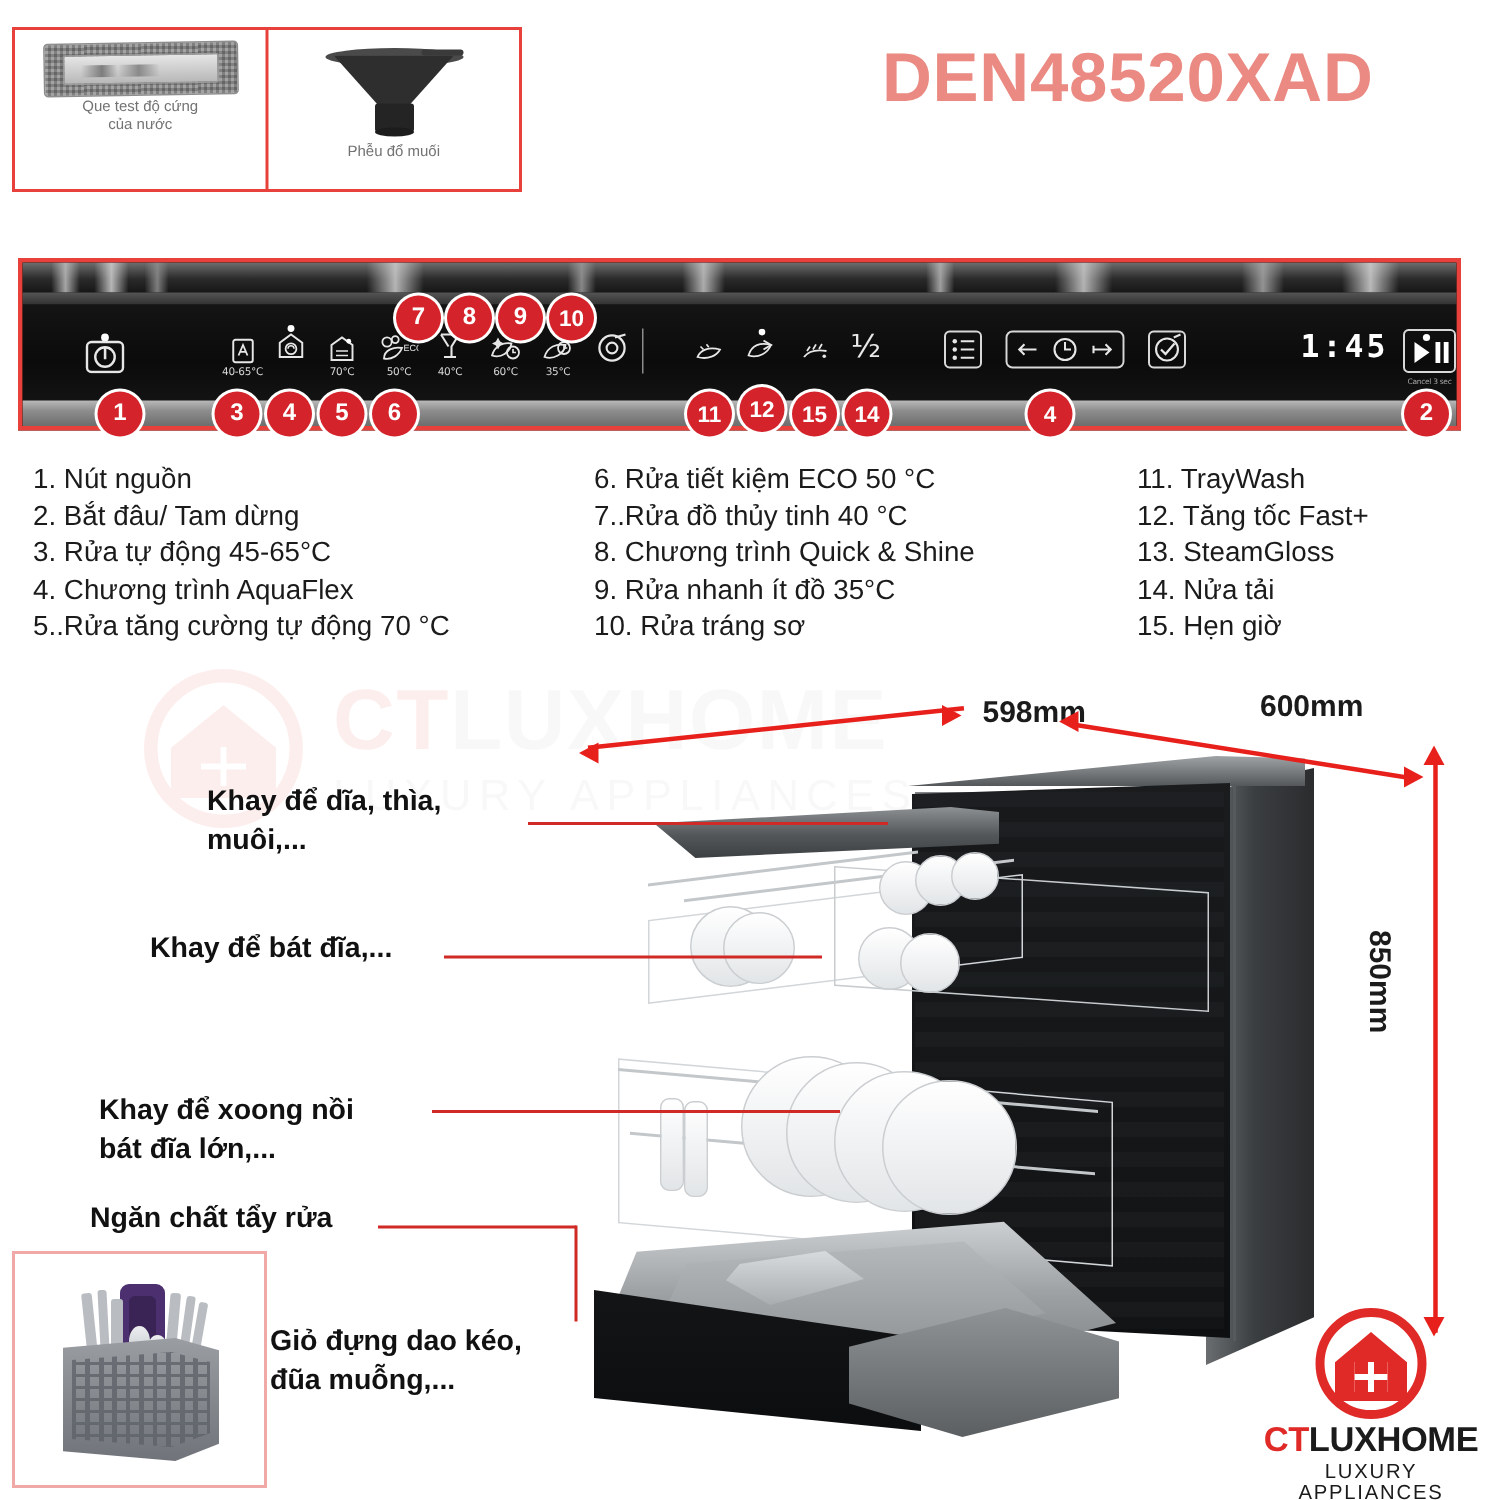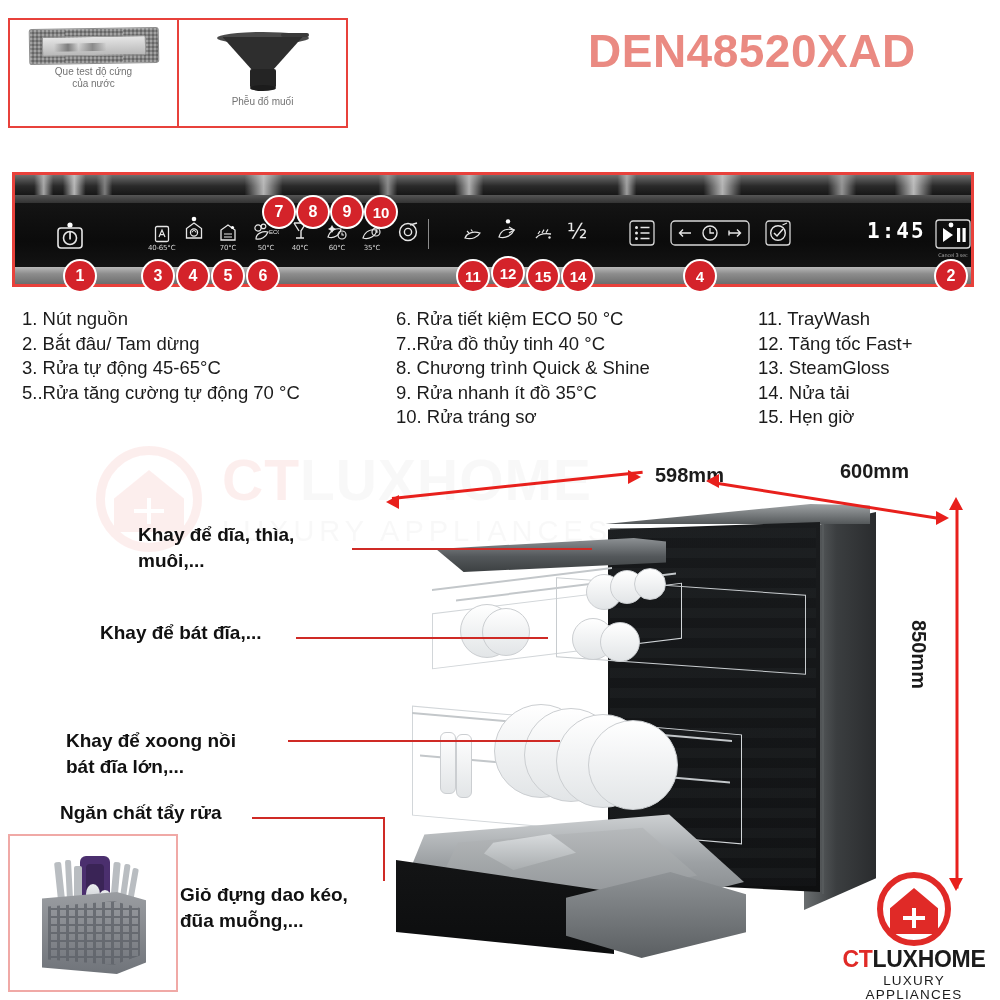--- a/index.html
+++ b/index.html
@@ -418,20 +418,21 @@
   <div class="badge wide" style="left:670px;top:86px">4</div>
   <div class="badge" style="left:921px;top:86px">2</div>
 </div>
 
 <div class="abs" id="legend">
   <div class="legend-col" id="legend-col-1">
     <ul>
       <li>1. Nút nguồn</li>
       <li>2. Bắt đâu/ Tam dừng</li>
       <li>3. Rửa tự động 45-65°C</li>
+      <li>4. Chương trình AquaFlex</li>
       <li>5..Rửa tăng cường tự động 70 °C</li>
     </ul>
   </div>
   <div class="legend-col" id="legend-col-2">
     <ul>
       <li>6. Rửa tiết kiệm ECO 50 °C</li>
       <li>7..Rửa đồ thủy tinh 40 °C</li>
       <li>8. Chương trình Quick &amp; Shine</li>
       <li>9. Rửa nhanh ít đồ 35°C</li>
       <li>10. Rửa tráng sơ</li>

